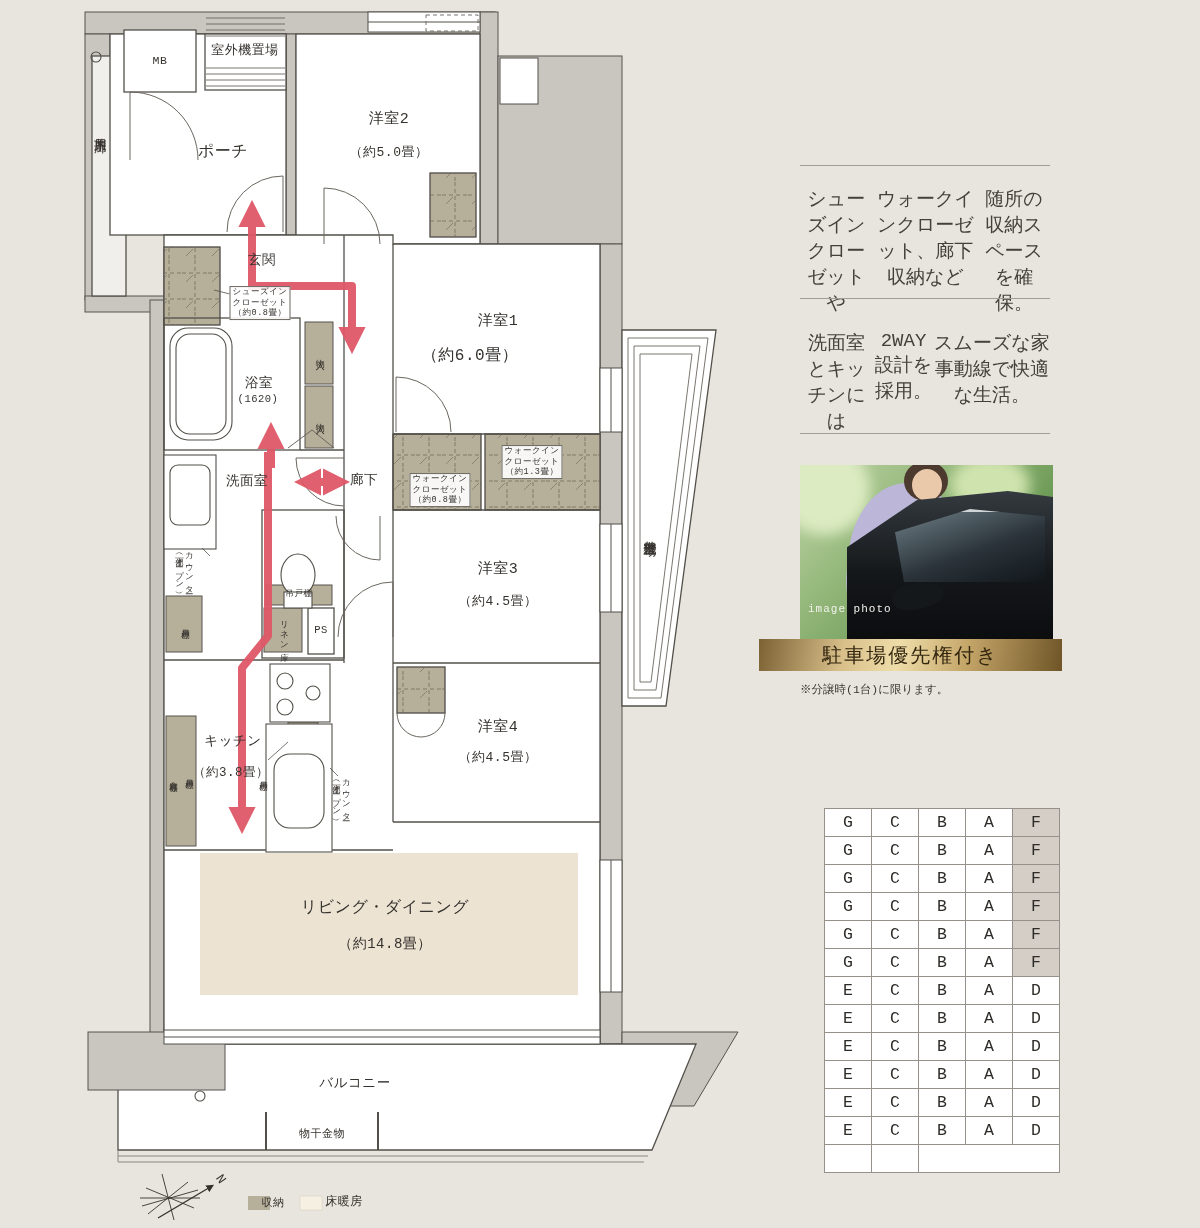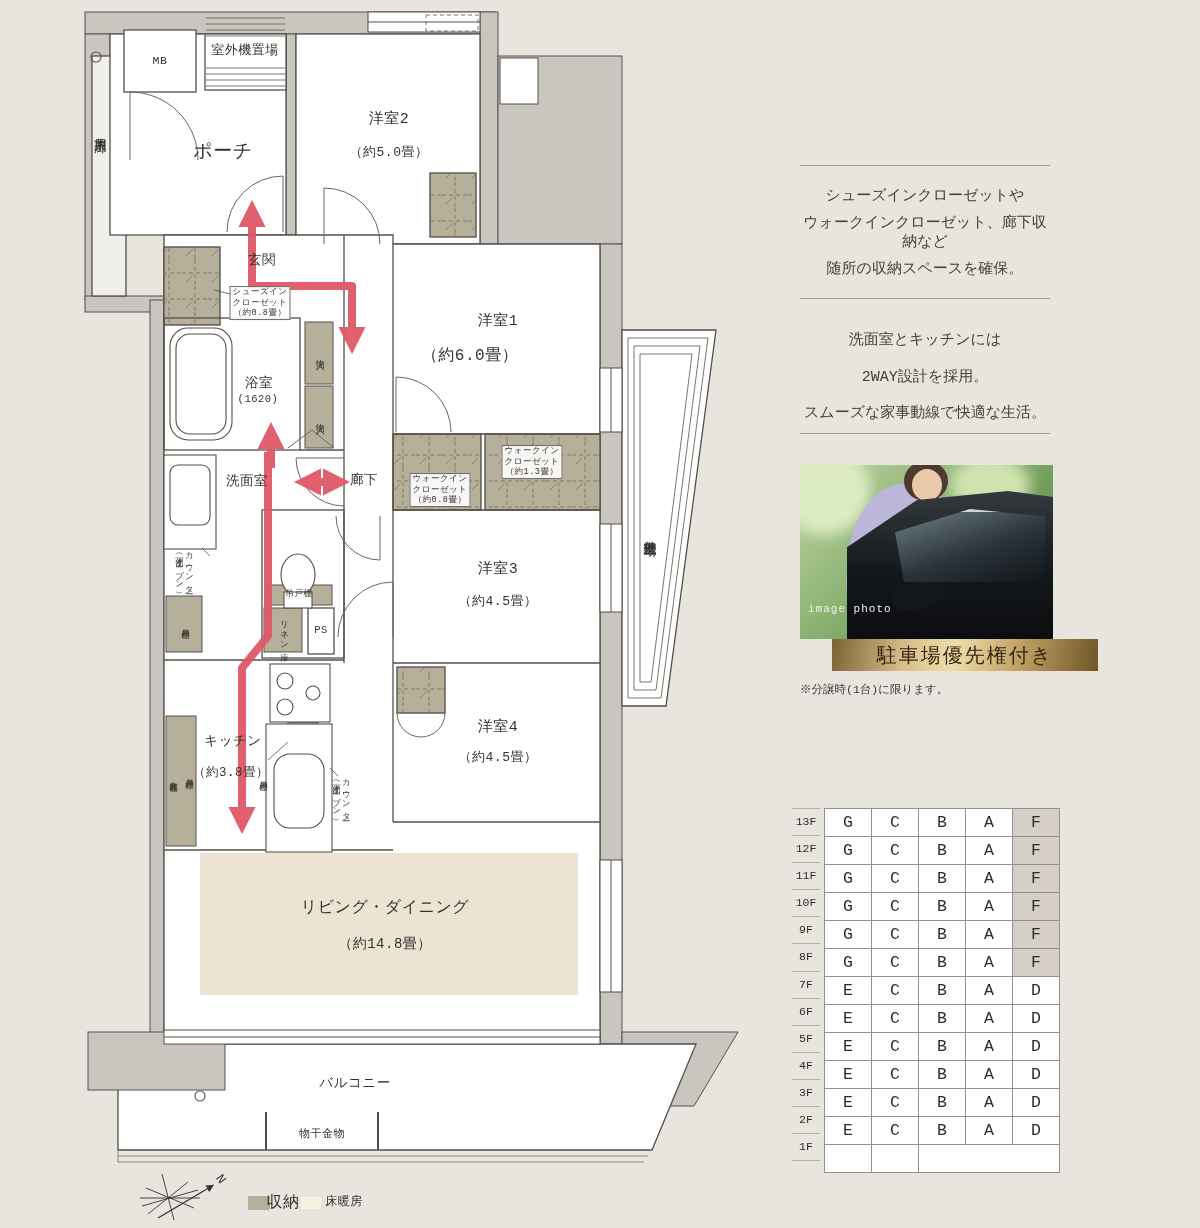--- a/index.html
+++ b/index.html
@@ -7,39 +7,39 @@
         font-family:Liberation Mono, monospace;color:#3b3834}
   .plan{position:absolute;left:0;top:0;width:770px;height:1228px}
   .plan svg{position:absolute;left:0;top:0}
   .lbl{position:absolute;transform:translate(-50%,-50%);white-space:pre-line;text-align:center;
        line-height:1.3;color:#35322e;letter-spacing:.5px}
   .v{writing-mode:vertical-rl;text-orientation:upright;line-height:1.15;letter-spacing:1px}
   .chip{background:rgba(255,255,255,.9);border:1px solid #6b675f;padding:0 2px;line-height:1.25}
   .rot{transform:translate(-50%,-50%) rotate(55deg)}
   
   .divider{position:absolute;left:800px;width:250px;height:1px;background:#a29c93}
-  .tblock{position:absolute;left:800px;width:250px;display:flex;flex-direction:column;
-          justify-content:space-between;text-align:center;font-size:15px;color:#44403a}
+  .tblock{position:absolute;left:800px;width:250px;display:flex;flex-direction:row;
+          justify-content:space-between;text-align:center;font-size:19px;color:#44403a}
   .photo{position:absolute;left:800px;top:465px;width:253px;height:174px;overflow:hidden;
          background:linear-gradient(135deg,#c2d6a8,#93b77a 35%,#6f9c58 65%,#4f7a45)}
   .blob{position:absolute;border-radius:50%;filter:blur(7px)}
   .person{position:absolute;left:48px;top:18px;width:120px;height:160px;background:#bcb6d8;
           border-radius:46% 54% 40% 40%;transform:rotate(6deg)}
   .hair{position:absolute;left:104px;top:-4px;width:44px;height:40px;background:#4c3a2e;border-radius:50%}
   .face{position:absolute;left:112px;top:4px;width:30px;height:32px;background:#eac9ab;border-radius:50%}
   .car{position:absolute;right:0;top:26px;width:206px;height:148px;
        background:linear-gradient(180deg,#343a3f 0%,#15181b 55%,#0b0d0f 100%);
        clip-path:polygon(0 38%,34% 6%,78% 0,100% 4%,100% 100%,0 100%)}
   .car-glass{position:absolute;right:8px;top:44px;width:150px;height:70px;
        background:linear-gradient(160deg,#6e7e86,#2b343a 55%,#11161a);
        clip-path:polygon(0 32%,50% 0,100% 10%,100% 100%,6% 100%);border-top:3px solid #cfd4d6}
   .mirror{position:absolute;left:92px;top:118px;width:52px;height:26px;background:#15181b;
           border-radius:40% 60% 50% 50%;transform:rotate(-12deg)}
   .phototag{position:absolute;left:8px;bottom:24px;font-size:11px;color:#f2f1ea;letter-spacing:1px}
-  .banner{position:absolute;left:832px;top:639px;width:266px;height:32px;display:flex;align-items:center;
+  .banner{position:absolute;left:759px;top:639px;width:303px;height:32px;display:flex;align-items:center;
           justify-content:center;font-size:20px;color:#33260f;letter-spacing:2px;
           background:linear-gradient(100deg,#7c6234,#d9bf8a 28%,#eedda9 46%,#c5a669 68%,#6f5527)}
   .note{position:absolute;left:800px;top:682px;font-size:11.5px;color:#3b3733}
   
   #unit-table{position:absolute;left:824px;top:808px;border-collapse:collapse;
               border:1.5px solid #6e6962;background:#fff}
   #unit-table td.unit{width:44px;height:25px;border:1px solid #96908a;text-align:center;
               font-size:16.5px;color:#2e2b28;background:#fff}
   #unit-table td.unit.hl{background:#d5cec7}
   .flabels{position:absolute;left:792px;top:808px;width:28px}
@@ -211,21 +211,21 @@
         <path d="M158,1218 L212,1186" stroke-width="1.3" marker-end="url(#nh)"></path>
       </g>
 
       <rect x="248" y="1196" width="22" height="14" fill="#b6af99"></rect>
       <rect x="300" y="1196" width="22" height="14" fill="#f6f0e2" stroke="#d8d2c6" stroke-width="0.6"></rect>
     </svg>
 
     <div class="lbl v" style="left:99px;top:130px;font-size:12.5px">共用廊下</div>
     <div class="lbl" style="left:160px;top:61px;font-size:11.5px">MB</div>
     <div class="lbl" style="left:245px;top:51px;font-size:13px">室外機置場</div>
-    <div class="lbl" style="left:223px;top:152px;font-size:19px">ポーチ</div>
+    <div class="lbl" style="left:223px;top:152px;font-size:16px">ポーチ</div>
     <div class="lbl" style="left:262px;top:261px;font-size:13.5px">玄関</div>
     <div class="lbl chip" style="left:260px;top:303px;font-size:8.5px">シューズイン
 クローゼット
 （約0.8畳）</div>
     <div class="lbl" style="left:259px;top:384px;font-size:13.5px">浴室</div>
     <div class="lbl" style="left:258px;top:400px;font-size:10.5px">(1620)</div>
     <div class="lbl v" style="left:319px;top:353px;font-size:9px">物入</div>
     <div class="lbl v" style="left:319px;top:417px;font-size:9px">物入</div>
     <div class="lbl" style="left:247px;top:482px;font-size:13.5px">洗面室</div>
     <div class="lbl" style="left:364px;top:481px;font-size:13.5px">廊下</div>
@@ -255,21 +255,21 @@
     <div class="lbl v" style="left:188px;top:774px;font-size:8.5px">吊戸棚</div>
     <div class="lbl v" style="left:262px;top:776px;font-size:8.5px">吊戸棚</div>
     <div class="lbl v" style="left:340px;top:795px;font-size:8.5px">カウンター
 （下部オープン）</div>
     <div class="lbl" style="left:385px;top:908px;font-size:16px">リビング・ダイニング</div>
     <div class="lbl" style="left:385px;top:944px;font-size:14px">（約14.8畳）</div>
     <div class="lbl v" style="left:648px;top:532px;font-size:13px">室外機置場</div>
     <div class="lbl" style="left:355px;top:1084px;font-size:13.5px">バルコニー</div>
     <div class="lbl" style="left:322px;top:1134px;font-size:11px;background:#fff;padding:0 3px">物干金物</div>
     <div class="lbl rot" style="left:220px;top:1180px;font-size:13px">N</div>
-    <div class="lbl" style="left:283px;top:1203px;font-size:16px">収納</div>
+    <div class="lbl" style="left:273px;top:1203px;font-size:11px">収納</div>
     <div class="lbl" style="left:344px;top:1203px;font-size:12px">床暖房</div>
   </div>
 
   <div class="divider" style="top:165px"></div>
   <div class="tblock" style="top:186px;height:92px">
     <div>シューズインクローゼットや</div>
     <div>ウォークインクローゼット、廊下収納など</div>
     <div>随所の収納スペースを確保。</div>
   </div>
   <div class="divider" style="top:298px"></div>
@@ -287,35 +287,20 @@
     <div class="hair"></div>
     <div class="face"></div>
     <div class="car"></div>
     <div class="car-glass"></div>
     <div class="mirror"></div>
     <div class="phototag">image photo</div>
   </div>
   <div class="banner">駐車場優先権付き</div>
   <div class="note">※分譲時(1台)に限ります。</div>
 
-  <div class="flabels" id="floor-labels">
-      <div>13F</div>
-      <div>12F</div>
-      <div>11F</div>
-      <div>10F</div>
-      <div>9F</div>
-      <div>8F</div>
-      <div>7F</div>
-      <div>6F</div>
-      <div>5F</div>
-      <div>4F</div>
-      <div>3F</div>
-      <div>2F</div>
-      <div class="last">1F</div>
-    </div>
   <table id="unit-table">
       <tbody>
         <tr>
           <td class="unit">G</td>
           <td class="unit">C</td>
           <td class="unit">B</td>
           <td class="unit">A</td>
           <td class="unit hl">F</td>
         </tr>
         <tr>

